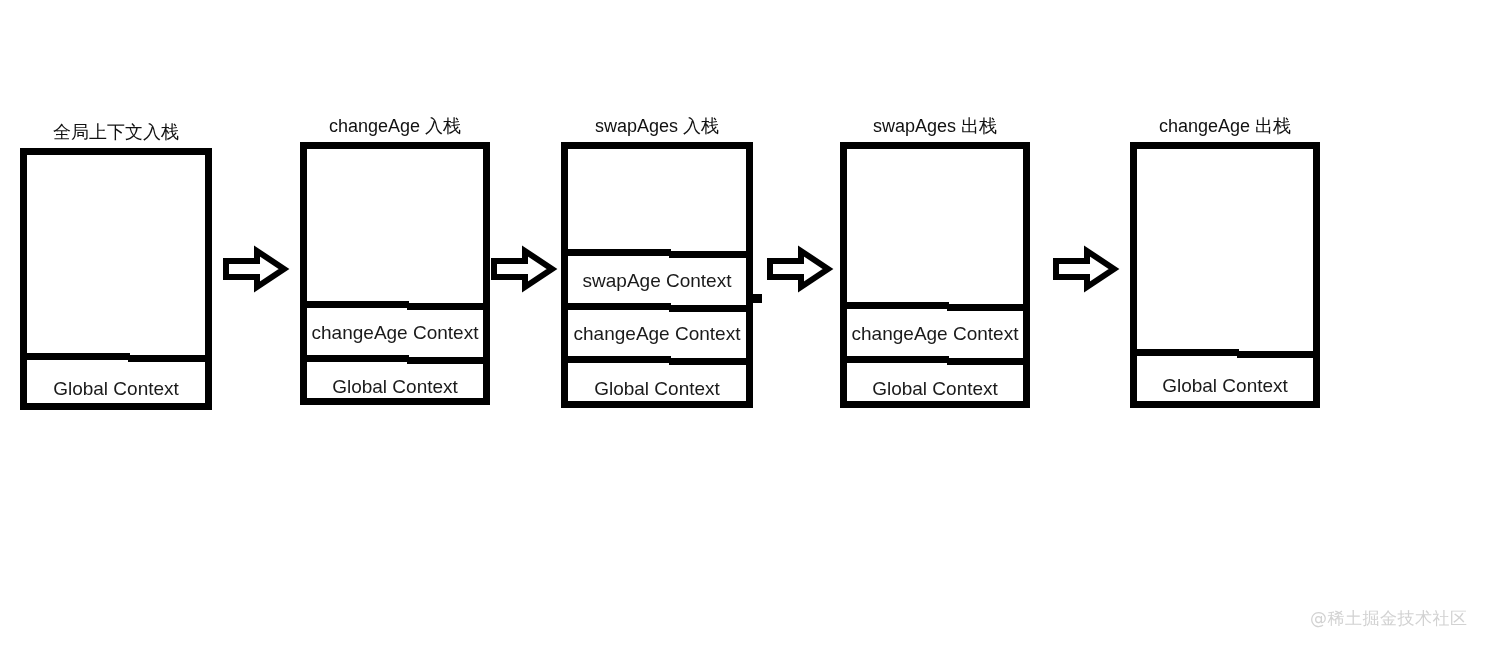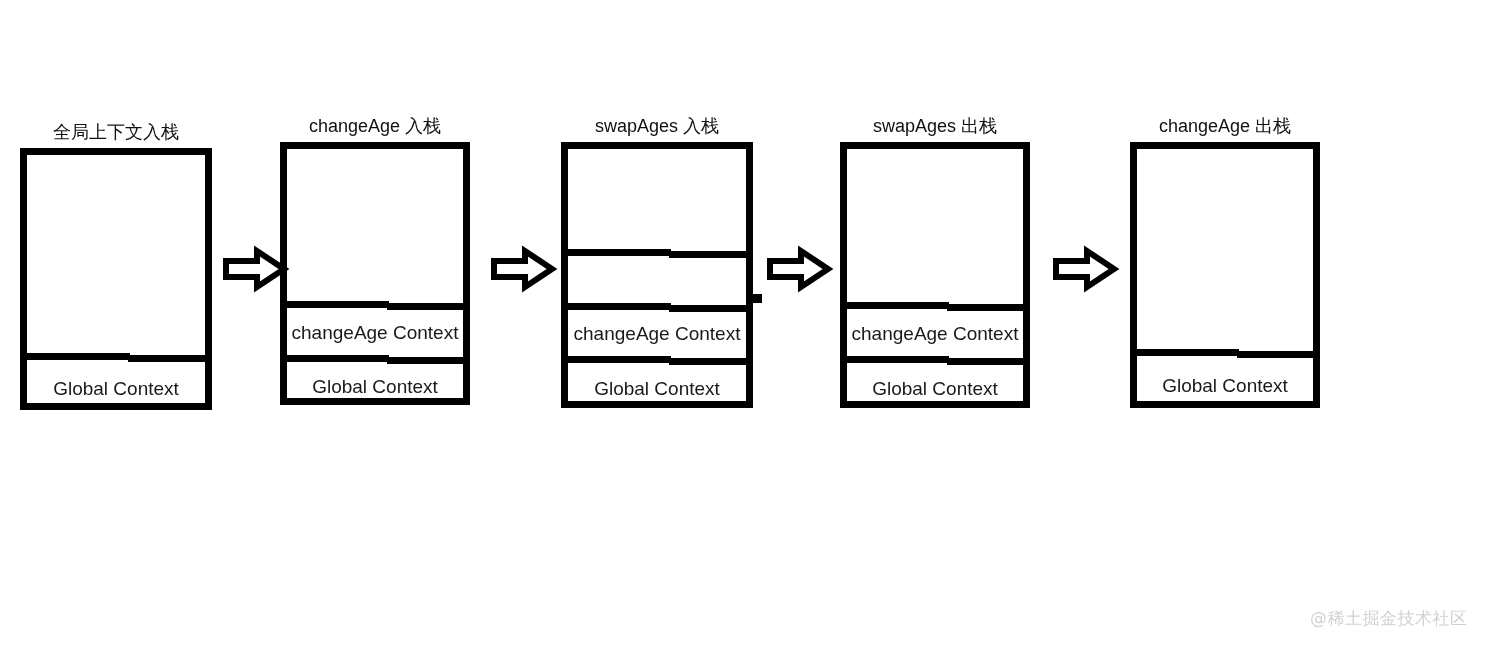--- a/index.html
+++ b/index.html
@@ -143,21 +143,21 @@
         </div>
         <div class="stack-row" style="top: 205px; height: 57px;">
           <span>Global Context</span>
         </div>
         <div class="divider" style="top: 198px;">
           <div class="half left"></div>
           <div class="half right"></div>
         </div>
       </div>
     </div>
-    <div class="stack-group" style="left: 280px; top: 142px; width: 190px; height: 263px;">
+    <div class="stack-group" style="left: 300px; top: 142px; width: 190px; height: 263px;">
       <div class="stack-title">changeAge 入栈</div>
       <div class="stack-box" style="width: 190px; height: 263px;"></div>
       <div class="stack-rows" style="left: 7px; top: 7px; width: 176px; height: 249px;">
         <div class="stack-row empty-row" style="top: 0px; height: 152px;">
           <span></span>
         </div>
         <div class="stack-row" style="top: 159px; height: 49px;">
           <span>changeAge Context</span>
         </div>
         <div class="stack-row" style="top: 213px; height: 50px;">
@@ -173,20 +173,23 @@
         </div>
       </div>
     </div>
     <div class="stack-group" style="left: 561px; top: 142px; width: 192px; height: 266px;">
       <div class="stack-title">swapAges 入栈</div>
       <div class="stack-box" style="width: 192px; height: 266px;"></div>
       <div class="stack-rows" style="left: 7px; top: 7px; width: 178px; height: 252px;">
         <div class="stack-row empty-row" style="top: 0px; height: 100px;">
           <span></span>
         </div>
+        <div class="stack-row" style="top: 107px; height: 50px;">
+          <span>swapAge Context</span>
+        </div>
         <div class="stack-row" style="top: 161px; height: 48px;">
           <span>changeAge Context</span>
         </div>
         <div class="stack-row" style="top: 214px; height: 52px;">
           <span>Global Context</span>
         </div>
         <div class="divider" style="top: 100px;">
           <div class="half left"></div>
           <div class="half right"></div>
         </div>

